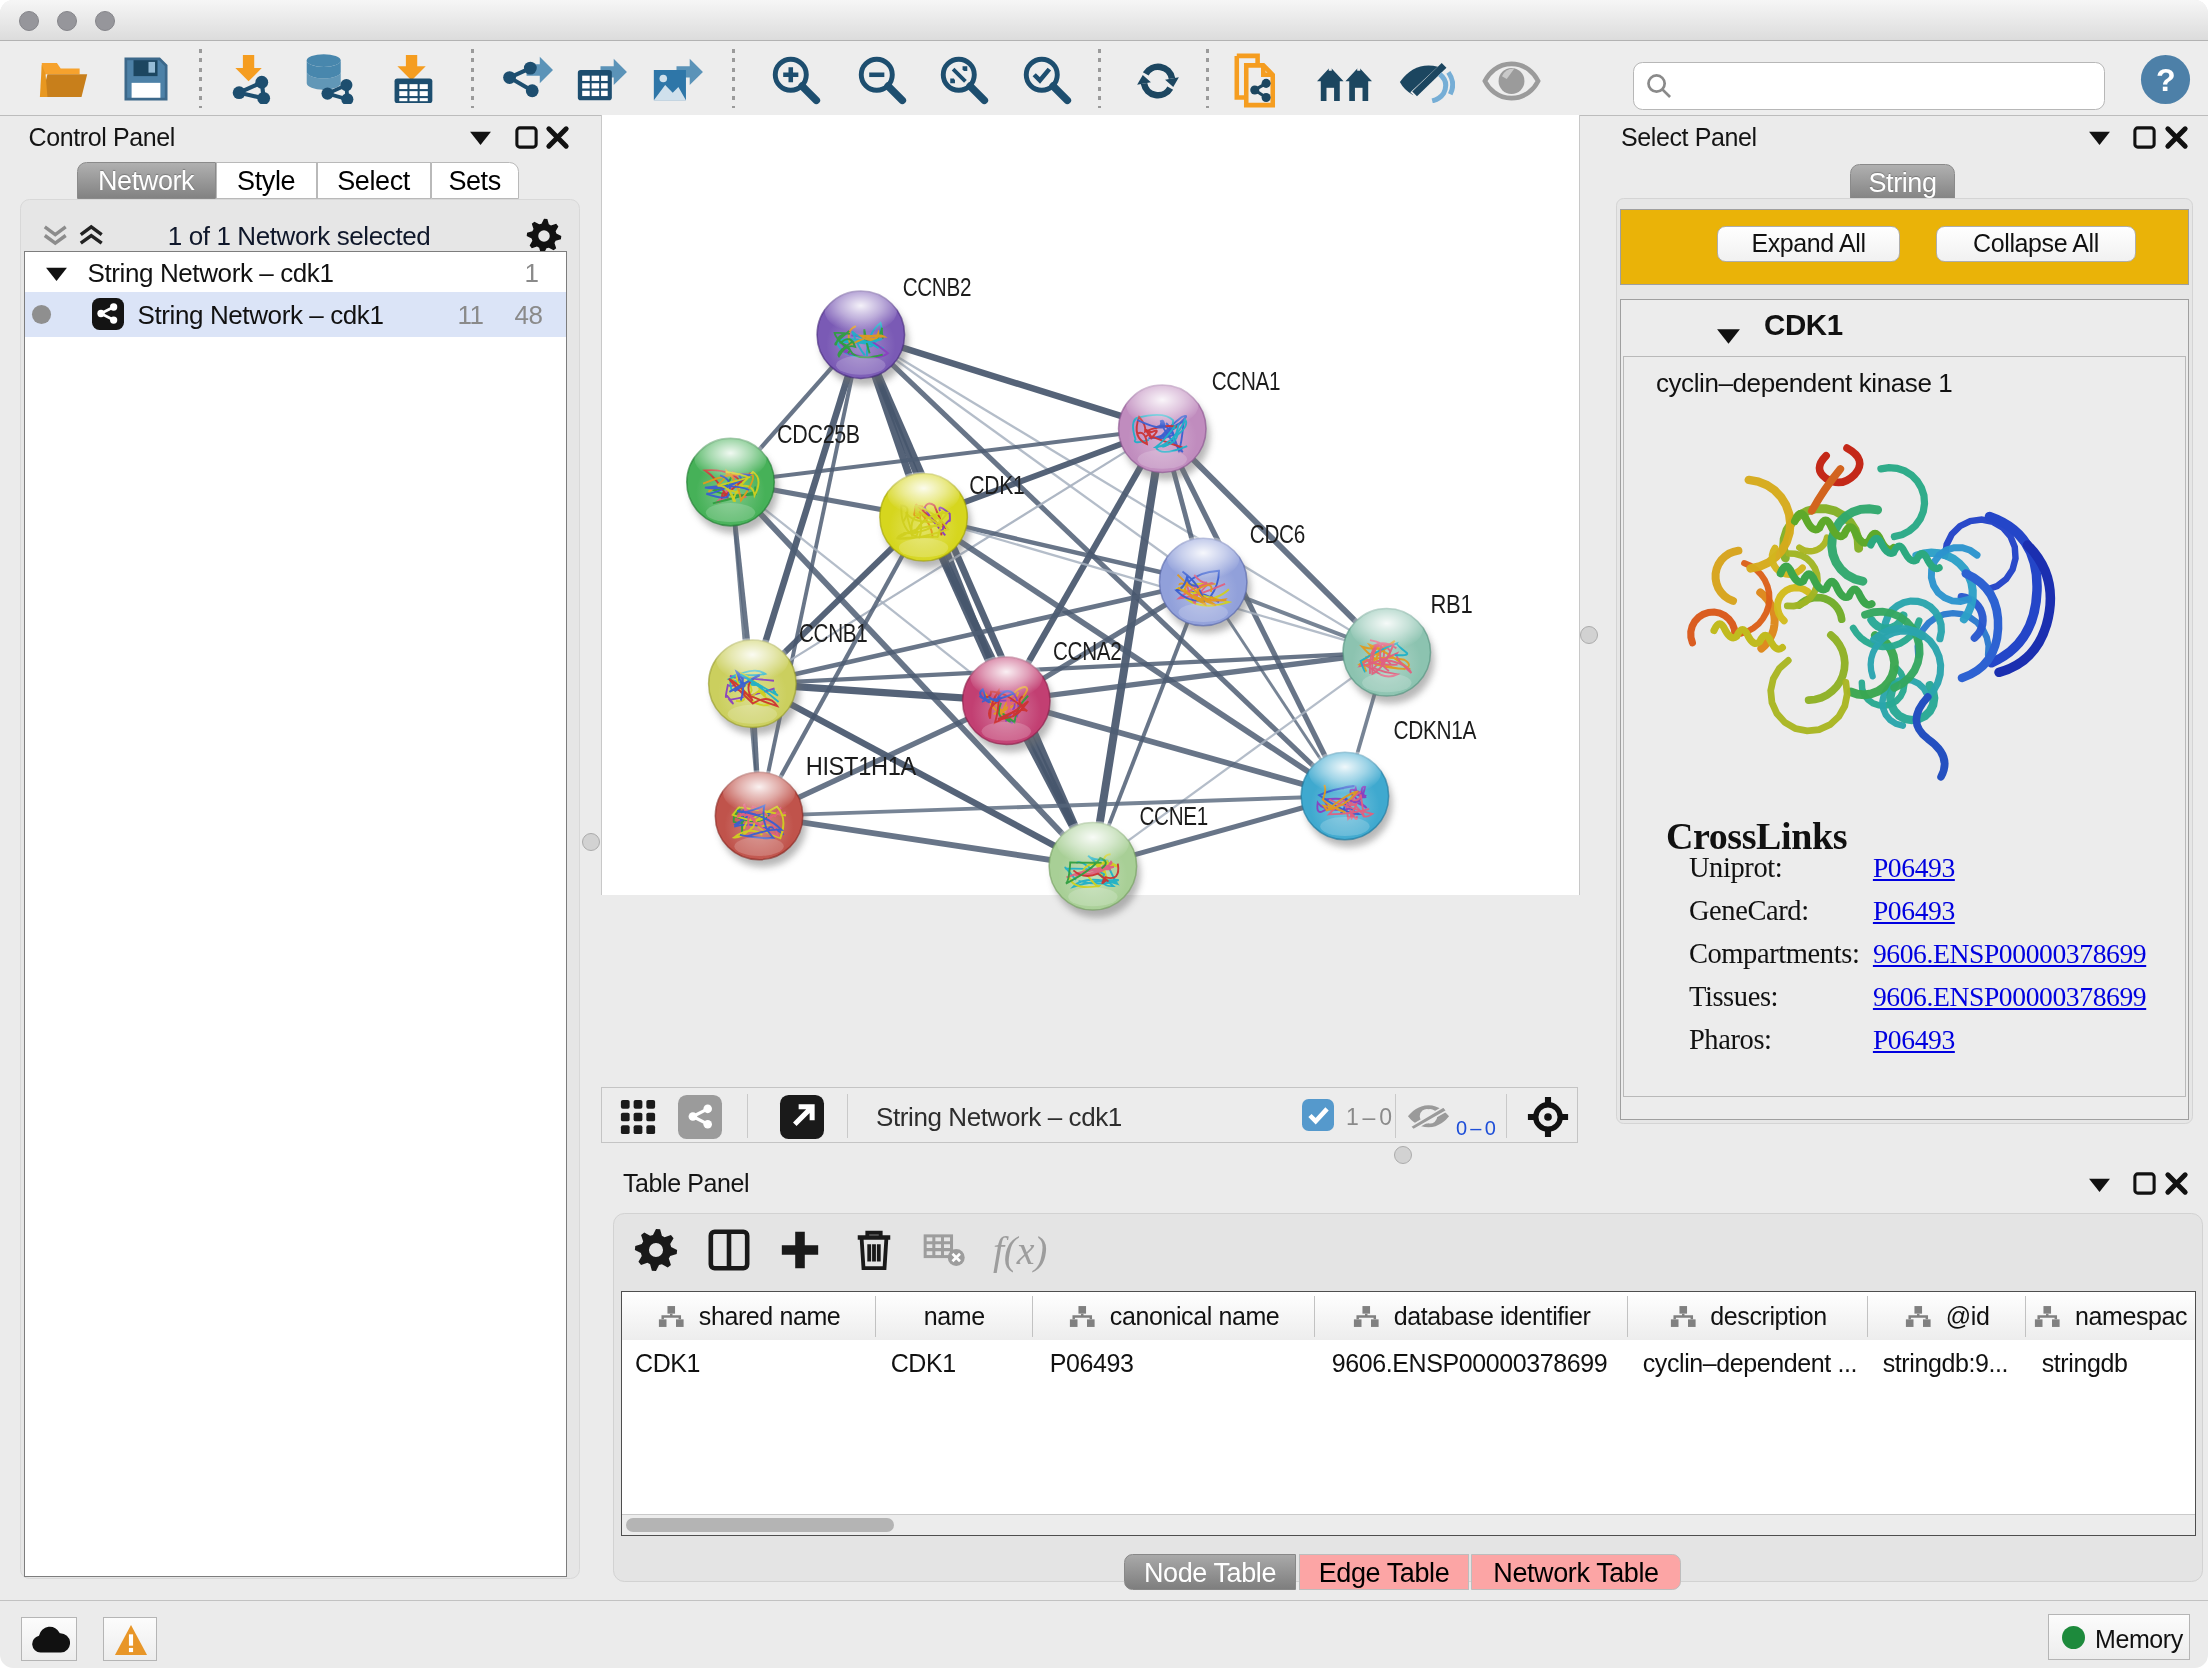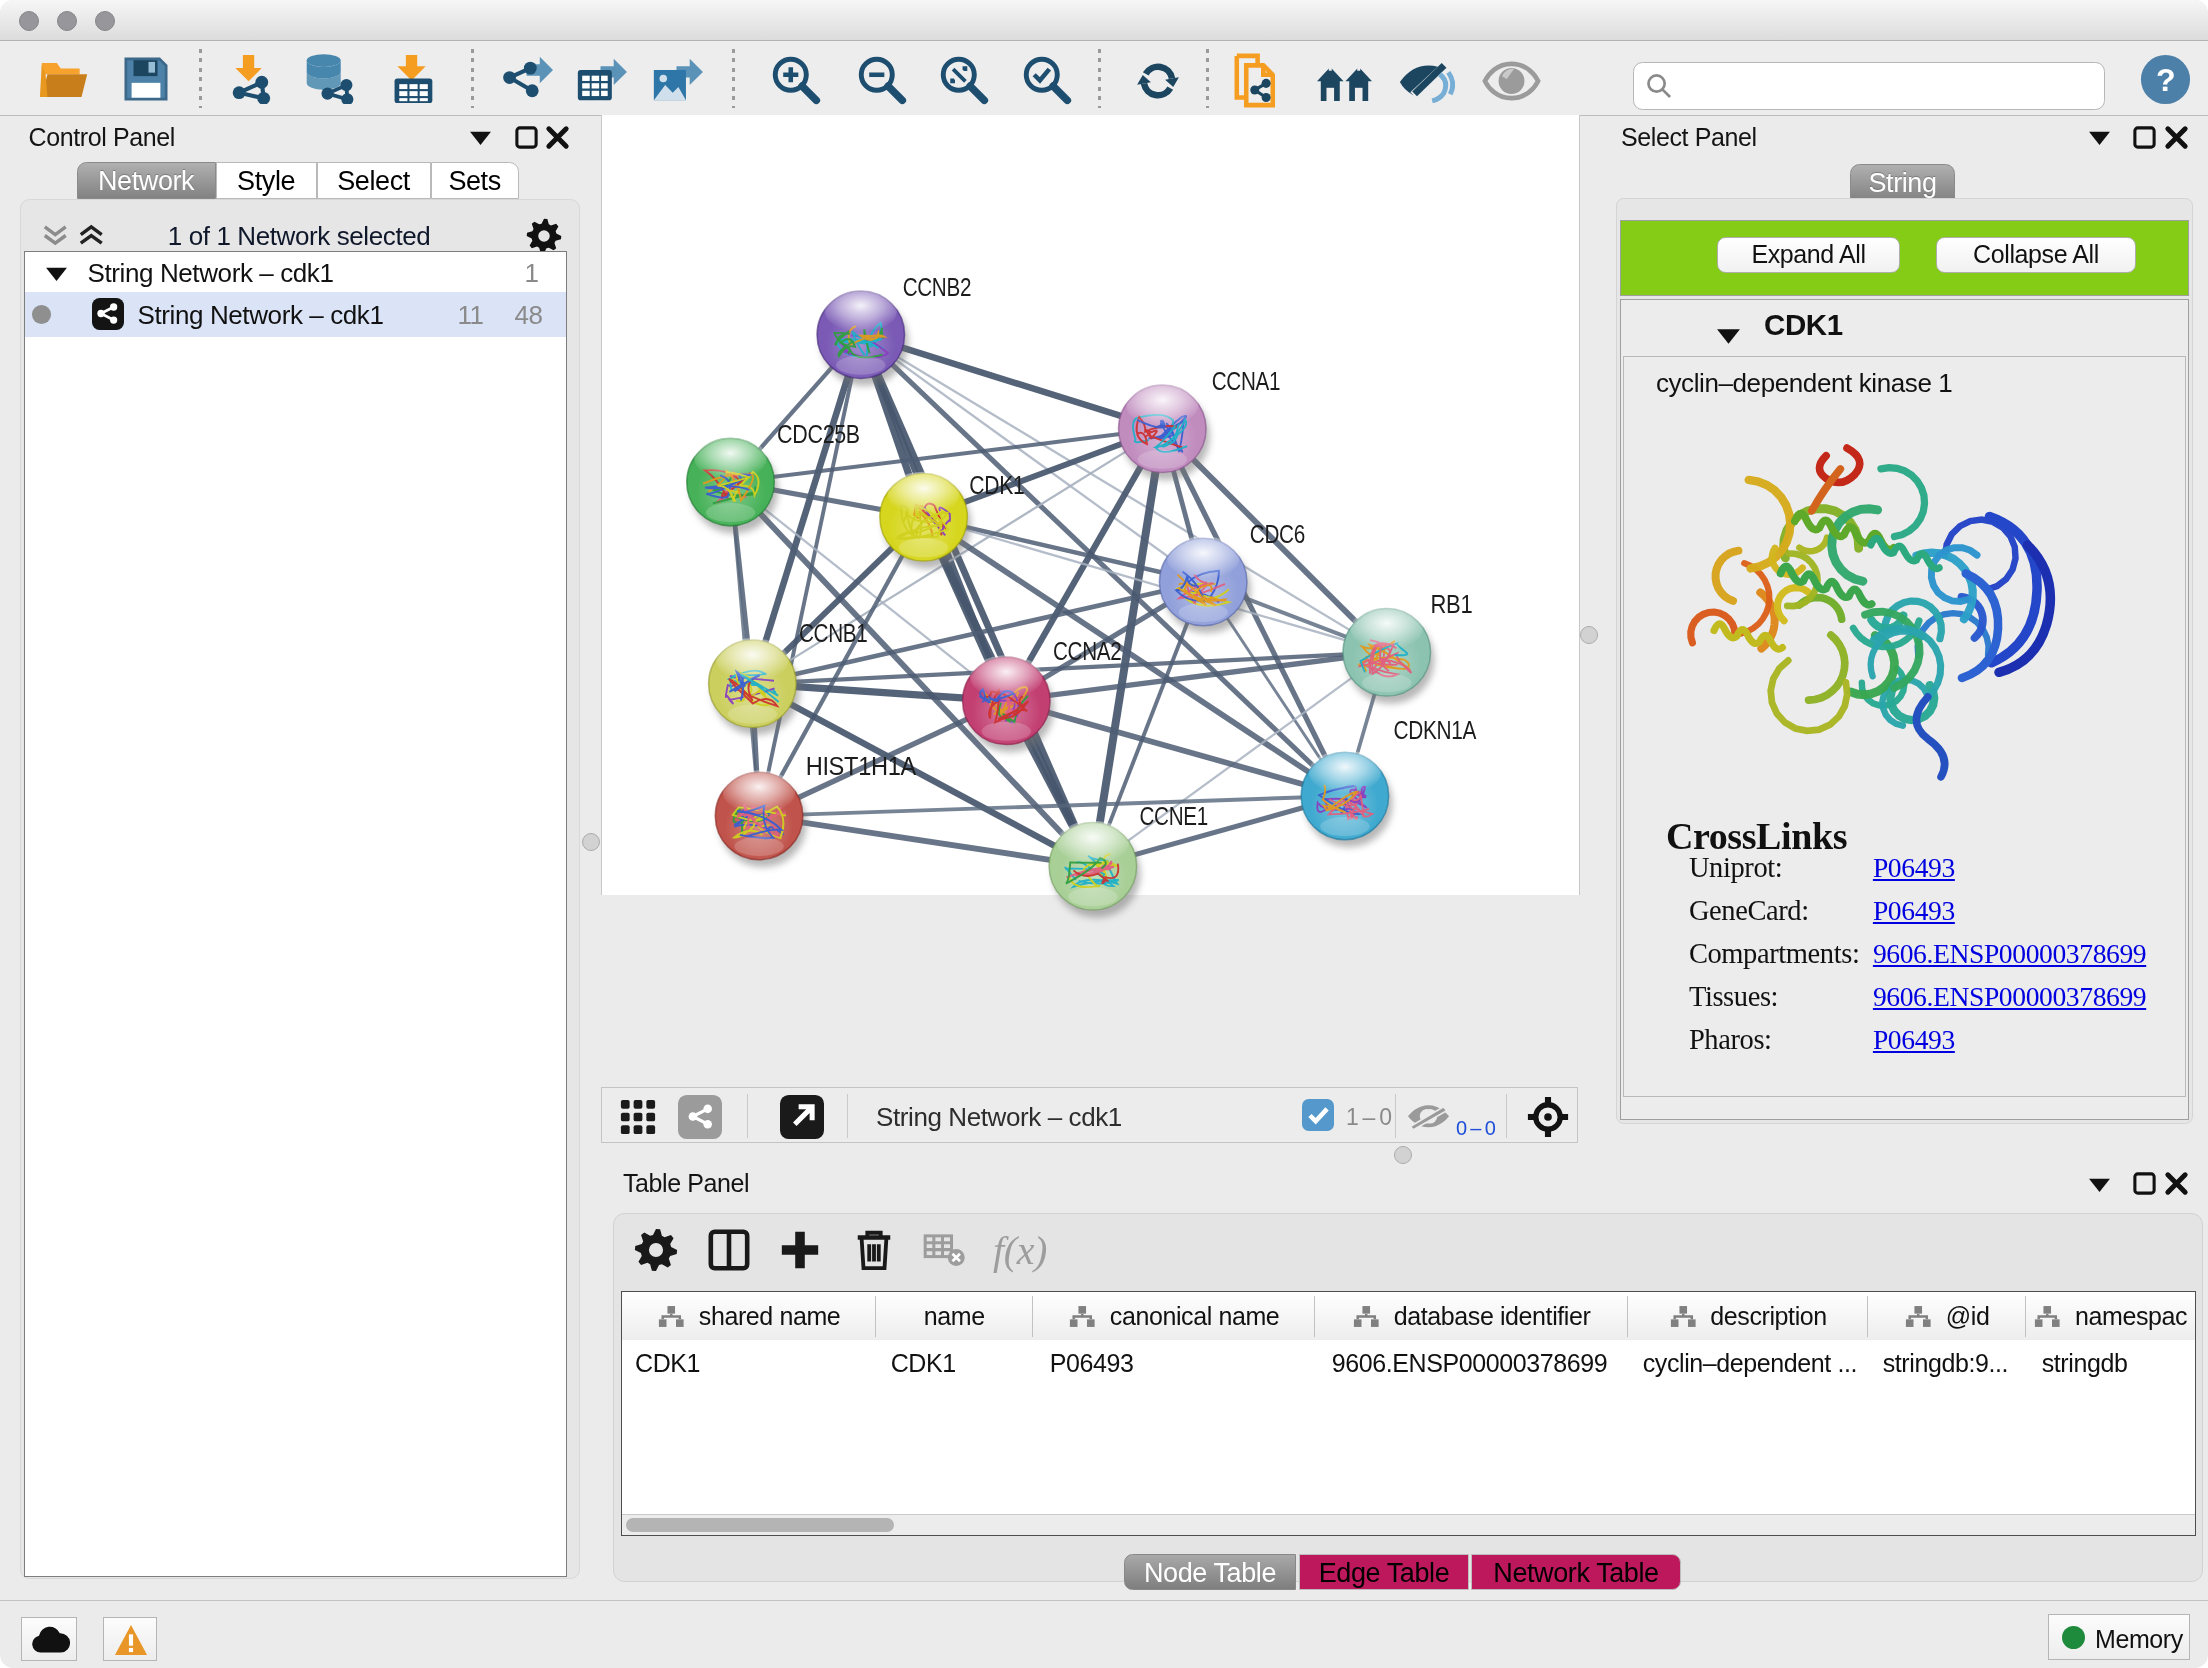--- a/index.html
+++ b/index.html
@@ -16,21 +16,21 @@
   .panelhead{font-size:25px;color:#141414;}
   .gtab{position:absolute;height:37px;line-height:37px;text-align:center;font-size:27px;border:1px solid #b9b9b9;box-sizing:border-box;background:#fff;color:#000;}
   .gtab.sel{background:linear-gradient(#b0b0b0,#828282);color:#fff;border-color:#8a8a8a;text-shadow:0 -1px 1px rgba(0,0,0,.25);}
   #cp-list{position:absolute;left:24px;top:251px;width:543px;height:1326px;background:#fff;border:1.9px solid #7d7d7d;box-sizing:border-box;}
   #netcanvas{position:absolute;left:601px;top:115px;width:977px;height:780px;background:#ffffff;border-left:1px solid #c8c8c8;border-right:1px solid #c8c8c8;}
   #netbar{position:absolute;left:601px;top:1087px;width:977px;height:56px;background:#ececec;border:1px solid #c4c4c4;box-sizing:border-box;}
   .nbsep{position:absolute;top:5.7px;width:0;height:44px;border-left:1.9px solid #c9c9c9;}
   .blkbtn{position:absolute;width:44px;height:44px;border-radius:8.6px;background:#1a1a1a;}
   .graybtn{position:absolute;width:44px;height:44px;border-radius:8.6px;background:#9b9b9b;}
   #tablepanel{position:absolute;left:613px;top:1213px;width:1588px;height:367px;background:#e4e4e4;border-radius:11.4px;border:1px solid #d2d2d2;}
-  .ttab{position:absolute;top:1554px;height:36px;line-height:36px;text-align:center;font-size:27px;background:#be185d;border:1px solid #bdbdbd;box-sizing:border-box;color:#000;}
+  .ttab{position:absolute;top:1554px;height:36px;line-height:36px;text-align:center;font-size:27px;background:#fca5a5;border:1px solid #bdbdbd;box-sizing:border-box;color:#000;}
   .ttab.sel{background:linear-gradient(#a9a9a9,#7e7e7e);color:#fff;border-color:#888;}
   #statusline{position:absolute;left:0;top:1600px;width:2208px;height:0;border-top:1.9px solid #c2c2c2;}
   .statusbtn{position:absolute;background:linear-gradient(#fcfcfc,#ededed);border:1.9px solid #b5b5b5;box-sizing:border-box;}
   a.lnk{color:#0000e0;text-decoration:underline;}
   .hdrcell{position:absolute;top:0;height:100%;display:flex;align-items:center;justify-content:center;font-size:25px;color:#111;}
   .rowcell{position:absolute;font-size:25px;color:#111;top:8.6px;}
 </style>
 </head>
 <body>
 <div id="win">
@@ -656,21 +656,21 @@
         <path d="M1 2 H12 L6.5 9 Z" fill="#111"></path>
       </svg>
     <svg class="abs" style="left:538px;top:9.5px" width="25" height="25" viewBox="0 0 13 13">
         <rect x="1.5" y="1.5" width="10" height="10" rx="1.5" fill="none" stroke="#111" stroke-width="1.6"></rect>
       </svg>
     <svg class="abs" style="left:570px;top:9.5px" width="25" height="25" viewBox="0 0 13 13">
         <path d="M2 2 L11 11 M11 2 L2 11" stroke="#111" stroke-width="2.6" stroke-linecap="round"></path>
       </svg>
     <div class="gtab sel" style="left:256px;top:49px;width:105px;border-radius:9.5px 9.5px 0 0;">String</div>
     <div class="abs" style="left:22px;top:83px;width:575px;height:924px;background:#e6e6e6;border-radius:7.6px;border:1px solid #d4d4d4;"></div>
-    <div class="abs" style="left:26px;top:105px;width:569px;height:76px;background:#84cc16;border:1.9px solid #9f9f9f;box-sizing:border-box;">
+    <div class="abs" style="left:26px;top:94px;width:569px;height:76px;background:#eab308;border:1.9px solid #9f9f9f;box-sizing:border-box;">
       <div class="abs" style="left:96px;top:16px;width:183px;height:36px;background:linear-gradient(#ffffff,#f1f1f1);border:1.9px solid #aeaeae;border-radius:8.6px;box-sizing:border-box;text-align:center;font-size:25px;line-height:32px;color:#111;">Expand All</div>
       <div class="abs" style="left:315px;top:16px;width:200px;height:36px;background:linear-gradient(#ffffff,#f1f1f1);border:1.9px solid #aeaeae;border-radius:8.6px;box-sizing:border-box;text-align:center;font-size:25px;line-height:32px;color:#111;">Collapse All</div>
     </div>
     <div class="abs" style="left:26px;top:184px;width:569px;height:821px;background:#ececec;border:1.9px solid #9f9f9f;box-sizing:border-box;">
       <svg class="abs" style="left:94px;top:25px" width="27" height="21" viewBox="0 0 13 10">
           <path d="M1 2 H12 L6.5 9 Z" fill="#111"></path>
         </svg>
       <div class="abs" style="left:143px;top:7.6px;font-size:29.5px;font-weight:bold;color:#111;">CDK1</div>
       <div class="abs" style="left:1.9px;top:56px;width:561px;height:739px;background:#ececec;border:1px solid #b9b9b9;">
         <div class="abs" style="left:32px;top:10.5px;font-size:26px;color:#111;">cyclin–dependent kinase 1</div>

